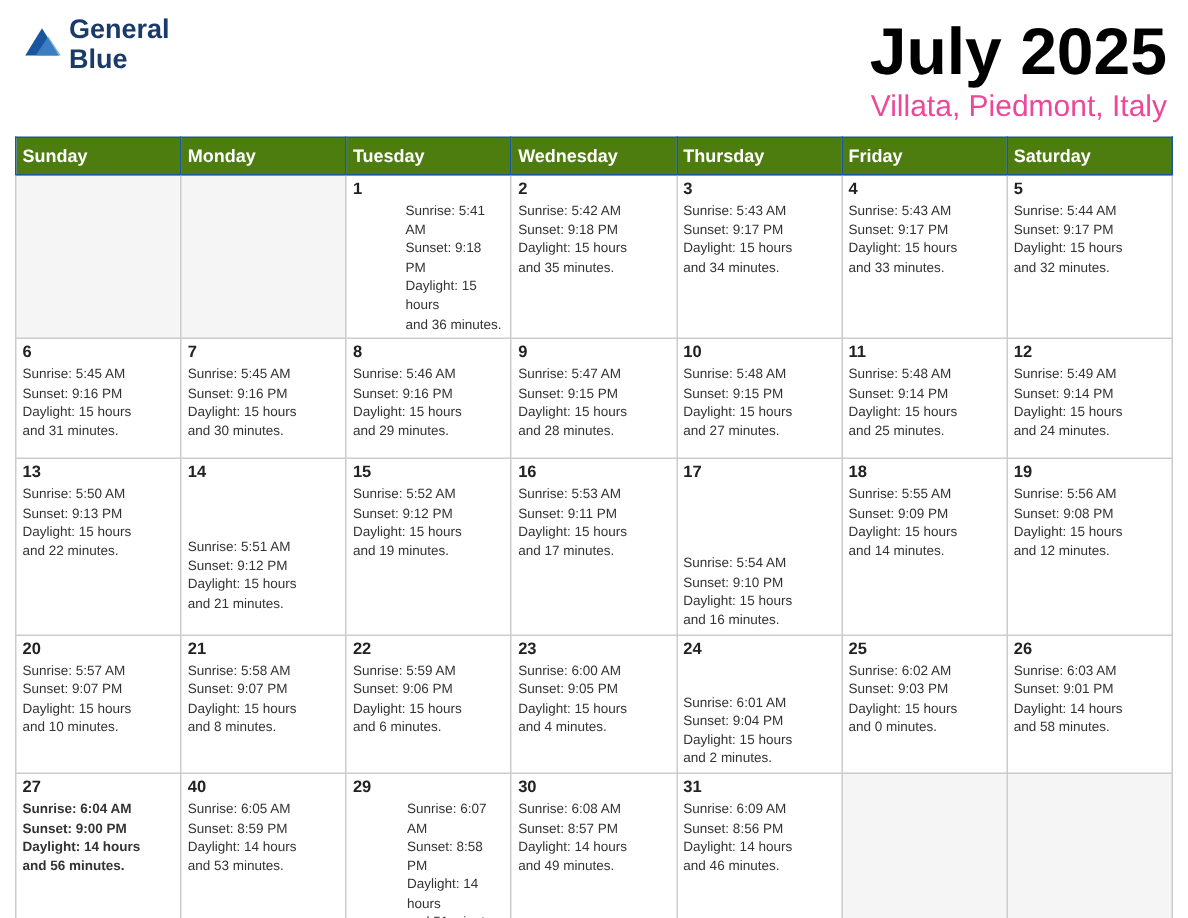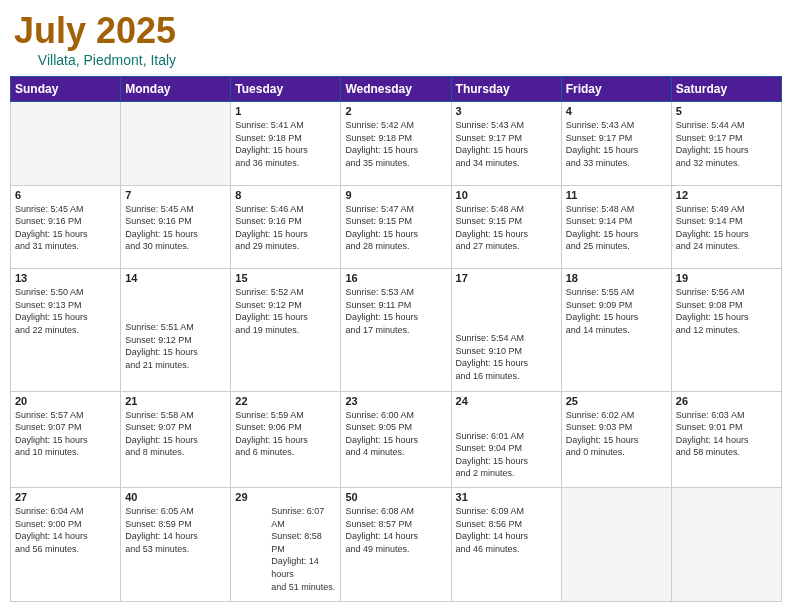--- a/index.html
+++ b/index.html
@@ -36,37 +36,37 @@
     }
     .logo-icon {
       width: 28px;
       height: 28px;
       margin-right: 4px;
     }
     .title-block {
       text-align: right;
     }
     .month-title {
-      font-size: 36px;
+      font-size: 44px;
       font-weight: bold;
-      color: #a16207;
+      color: #000000;
     }
     .location-title {
-      font-size: 14px;
-      color: #0f766e;
+      font-size: 20px;
+      color: #ec4899;
     }
     .calendar {
       flex: 1;
       border: 1px solid #ccc;
       border-collapse: collapse;
       width: 100%;
       table-layout: fixed;
     }
     .calendar th {
-      background: #4c1d95;
+      background: #4d7c0f;
       color: #fff;
       font-size: 12px;
       padding: 5px 4px;
       text-align: left;
       border: 1px solid #1a56a0;
       font-weight: bold;
     }
     .calendar td {
       vertical-align: top;
       border: 1px solid #ccc;
@@ -88,20 +88,30 @@
       line-height: 1.4;
       font-size: 9px;
       color: #333;
     }
   </style>
 </head>
 <body>
 
 <div class="page">
   <div class="header">
+    <div class="logo">
+      <svg class="logo-icon" viewBox="0 0 40 40">
+        <polygon points="20,4 36,30 4,30" fill="#1a56a0"></polygon>
+        <polygon points="26,12 38,30 14,30" fill="#4a90d0" opacity="0.7"></polygon>
+      </svg>
+      <div class="logo-text">
+        <div>General</div>
+        <div>Blue</div>
+      </div>
+    </div>
     <div class="title-block">
       <div class="month-title">July 2025</div>
       <div class="location-title">Villata, Piedmont, Italy</div>
     </div>
   </div>
 
   <table class="calendar">
     <thead>
       <tr>
       <th>Sunday</th>
@@ -112,21 +122,21 @@
           <th>Friday</th>
           <th>Saturday</th>
         </tr>
     </thead>
     <tbody id="calendar-body">
     <tr>
           <td class="empty"></td>
           <td class="empty"></td>
           <td>
             <div class="day-num">1</div>
-            <div class="cell-text" style="white-space: pre-line;">Sunrise: 5:41 AM
+            <div class="cell-text" style="white-space: pre-line; margin-left: 35px;">Sunrise: 5:41 AM
 Sunset: 9:18 PM
 Daylight: 15 hours
 and 36 minutes.</div>
           </td>
           <td>
             <div class="day-num">2</div>
             <div class="cell-text" style="white-space: pre-line;">Sunrise: 5:42 AM
 Sunset: 9:18 PM
 Daylight: 15 hours
 and 35 minutes.</div>
@@ -302,41 +312,41 @@
             <div class="day-num">26</div>
             <div class="cell-text" style="white-space: pre-line;">Sunrise: 6:03 AM
 Sunset: 9:01 PM
 Daylight: 14 hours
 and 58 minutes.</div>
           </td>
         </tr>
         <tr>
           <td>
             <div class="day-num">27</div>
-            <div class="cell-text" style="white-space: pre-line;">Sunrise: 6:04 AM
+            <div class="cell-text" style="white-space: pre-line; font-weight: bold;">Sunrise: 6:04 AM
 Sunset: 9:00 PM
 Daylight: 14 hours
 and 56 minutes.</div>
           </td>
           <td>
             <div class="day-num">40</div>
             <div class="cell-text" style="white-space: pre-line;">Sunrise: 6:05 AM
 Sunset: 8:59 PM
 Daylight: 14 hours
 and 53 minutes.</div>
           </td>
           <td>
             <div class="day-num">29</div>
             <div class="cell-text" style="white-space: pre-line; margin-left: 36px;">Sunrise: 6:07 AM
 Sunset: 8:58 PM
 Daylight: 14 hours
 and 51 minutes.</div>
           </td>
           <td>
-            <div class="day-num">50</div>
+            <div class="day-num">30</div>
             <div class="cell-text" style="white-space: pre-line;">Sunrise: 6:08 AM
 Sunset: 8:57 PM
 Daylight: 14 hours
 and 49 minutes.</div>
           </td>
           <td>
             <div class="day-num">31</div>
             <div class="cell-text" style="white-space: pre-line;">Sunrise: 6:09 AM
 Sunset: 8:56 PM
 Daylight: 14 hours

